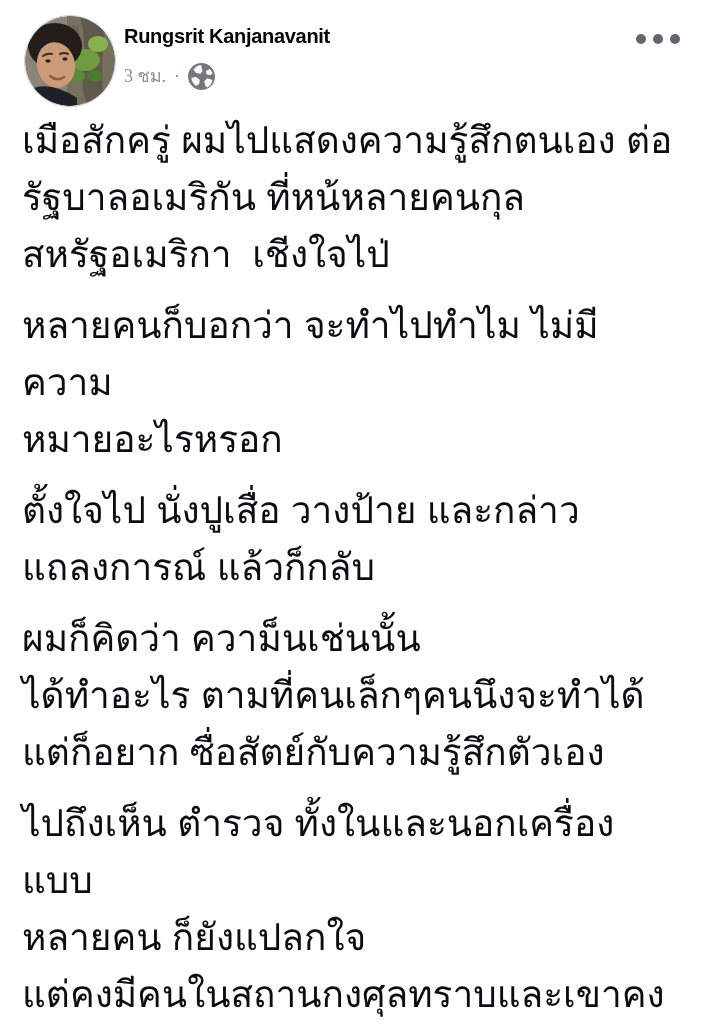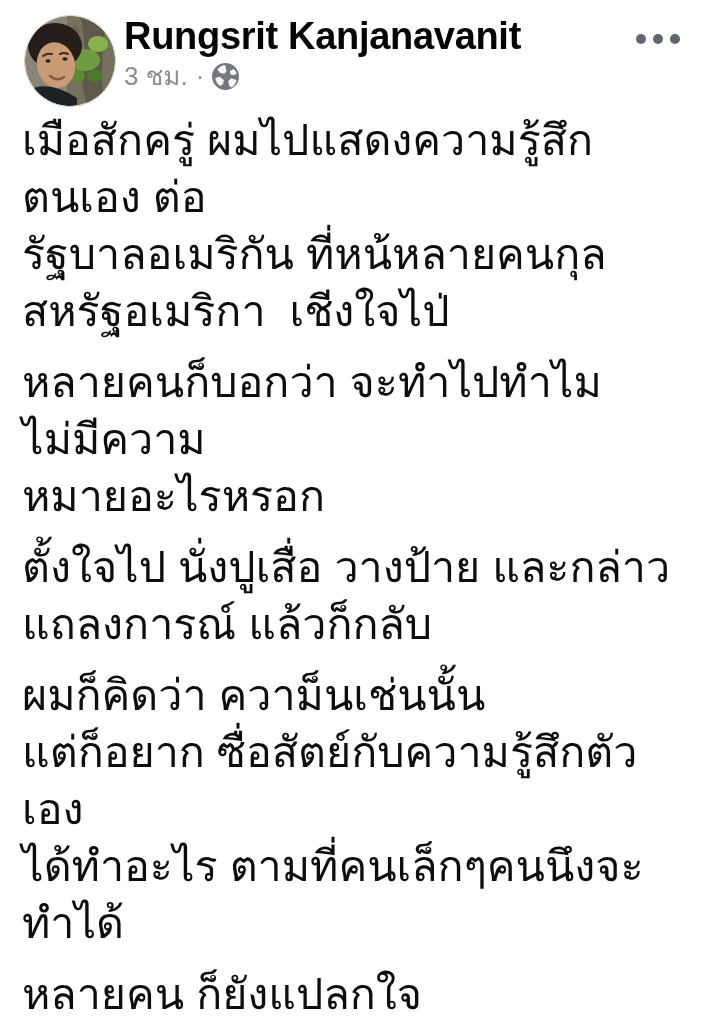--- a/index.html
+++ b/index.html
@@ -30,34 +30,35 @@
     box-shadow: 0 0 0 1px rgba(0,0,0,0.18);
     cursor: pointer;
   }
   .avatar-wrap svg { display: block; }
   .header-text {
     margin-left: 9px;
     padding-top: 1px;
     min-width: 0;
   }
   .author-name {
-    font-size: 38px;
+    font-size: 20px;
     font-weight: bold;
     color: #050505;
     line-height: 38px;
     letter-spacing: -0.3px;
     cursor: pointer;
   }
   .meta-row {
     display: flex;
     align-items: center;
     margin-top: 5px;
     color: #8a8d91;
-    font-size: 26px;
+    font-size: 18px;
     line-height: 32px;
+    font-family: Liberation Serif, serif;
   }
   .meta-row .timestamp { cursor: pointer; }
   .meta-sep {
     margin: 0 8px;
     color: #8a8d91;
   }
   .globe-icon-wrap { display: inline-flex; align-items: center; }
   .menu-button {
     margin-left: auto;
     margin-top: 10px;
@@ -76,21 +77,21 @@
   }
   
   .post-body {
     padding: 2px 22px 0 22px;
     color: #0b0d10;
   }
   .post-paragraph {
     margin: 0 0 14px 0;
   }
   .post-line {
-    font-size: 43px;
+    font-size: 37px;
     line-height: 57px;
     white-space: pre-wrap;
     letter-spacing: 0;
   }
 </style>
 </head>
 <body>
 
 <div class="page">
 
@@ -161,25 +162,26 @@
       <div class="post-line">หมายอะไรหรอก</div>
     </div>
 
     <div class="post-paragraph">
       <div class="post-line">ตั้งใจไป นั่งปูเสื่อ วางป้าย และกล่าว</div>
       <div class="post-line">แถลงการณ์ แล้วก็กลับ</div>
     </div>
 
     <div class="post-paragraph">
       <div class="post-line">ผมก็คิดว่า ความ็นเช่นนั้น</div>
+      <div class="post-line">ได้ทำอะไร ตามที่คนเล็กๆคนนึงจะทำได้</div>
       <div class="post-line">แต่ก็อยาก ซื่อสัตย์กับความรู้สึกตัวเอง</div>
-      <div class="post-line">ได้ทำอะไร ตามที่คนเล็กๆคนนึงจะทำได้</div>
     </div>
 
     <div class="post-paragraph">
+      <div class="post-line">ไปถึงเห็น ตำรวจ ทั้งในและนอกเครื่องแบบ</div>
       <div class="post-line">หลายคน ก็ยังแปลกใจ</div>
       <div class="post-line">แต่คงมีคนในสถานกงศุลทราบและเขาคงต้อง</div>
 
     </div>
 
   </div>
 
 </div>
 
 </body></html>

